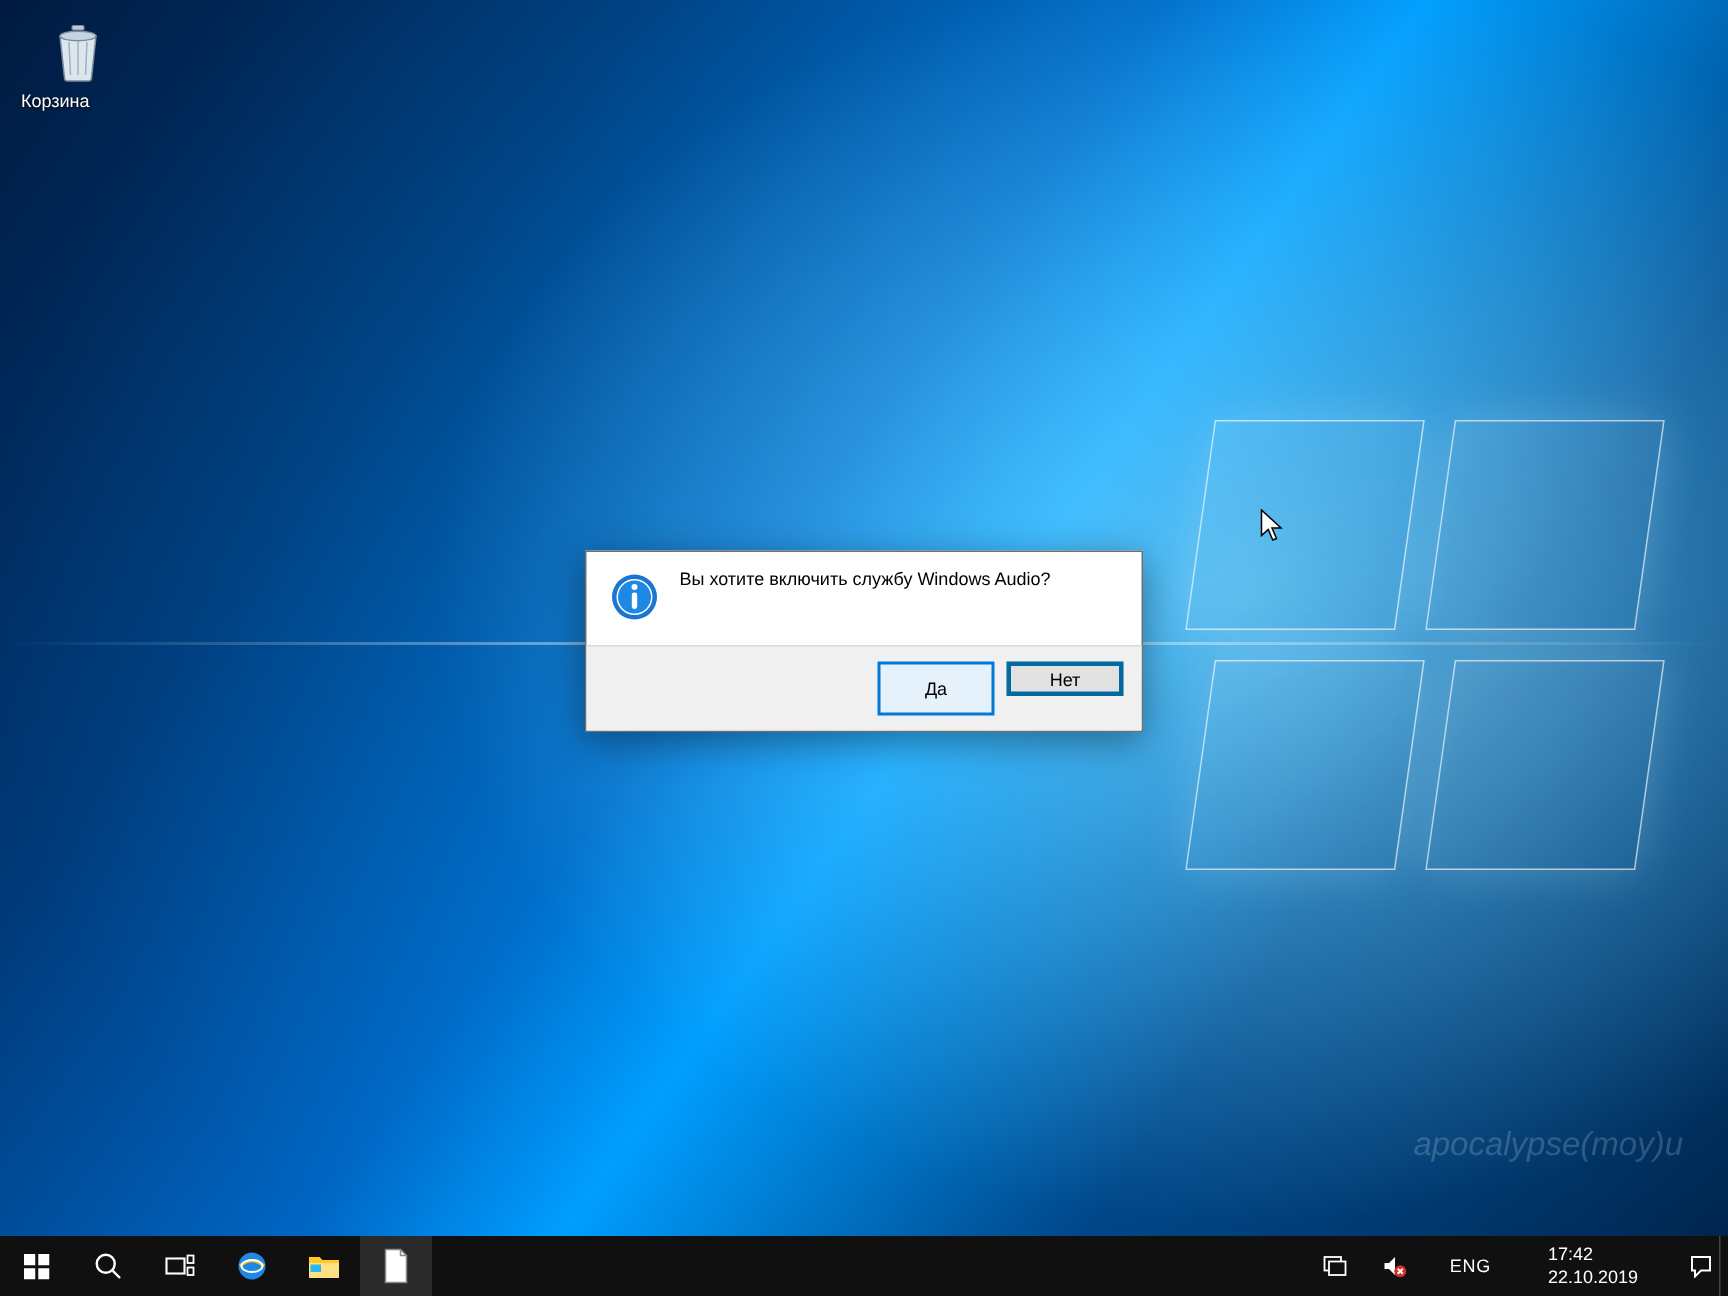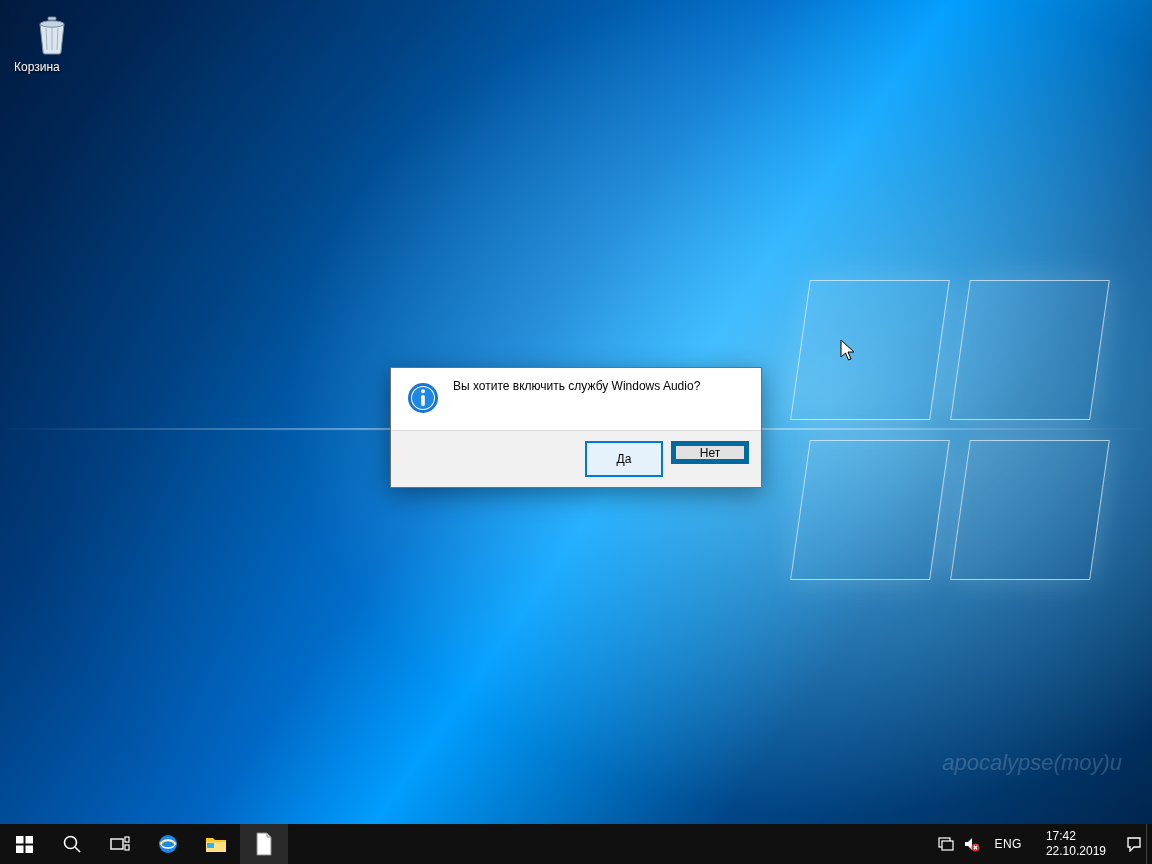--- a/index.html
+++ b/index.html
@@ -76,42 +76,42 @@
     width: 32px; height: 32px; flex: 0 0 32px; margin-top: 4px;
   }
   .dialog .msg { line-height: 1.45; }
   .dialog .msg .para2 { }
   .dialog .buttons {
     background:#f0f0f0; border-top:1px solid #d9d9d9;
     padding: 10px 12px; display:flex; justify-content:flex-end; gap:8px;
   }
   .dialog .btn {
     min-width: 78px; height: 23px; font-size: 12px;
-    background:#e1e1e1; border:5px solid #0369a1;
+    background:#e1e1e1; border:3px solid #0369a1;
     cursor: default;
   }
   .dialog .btn.primary {
     background:#e5f1fb; border:2px solid #0078d7;
     height: 36px;
   }
 
   
   .taskbar {
     position:absolute; left:0; right:0; bottom:0; height:40px;
     background:#101010; color:#fff; display:flex; align-items:stretch;
     font-size:12px;
   }
   .taskbar .tb-item {
     width:48px; display:flex; align-items:center; justify-content:center;
     position:relative;
   }
   .taskbar .tb-item.active { background:#2a2a2a; }
   .taskbar .spacer { flex:1; }
   .taskbar .tray {
-    display:flex; align-items:center; gap:10px; padding:0 4px 0 8px;
+    display:flex; align-items:center; gap:24px; padding:0 4px 0 8px;
   }
   .taskbar .tray .ic-sm { width:16px; height:16px; display:flex; align-items:center; justify-content:center; }
   .taskbar .lang { font-size:12px; letter-spacing:.5px; padding: 0 4px; }
   .taskbar .clock { text-align:left; line-height:1.25; padding:0 10px; font-size:12px; }
   .taskbar .showdesk { width:6px; border-left:1px solid #444; }
 
   
   .cursor {
     position:absolute; left:840px; top:339px; pointer-events:none;
   }

